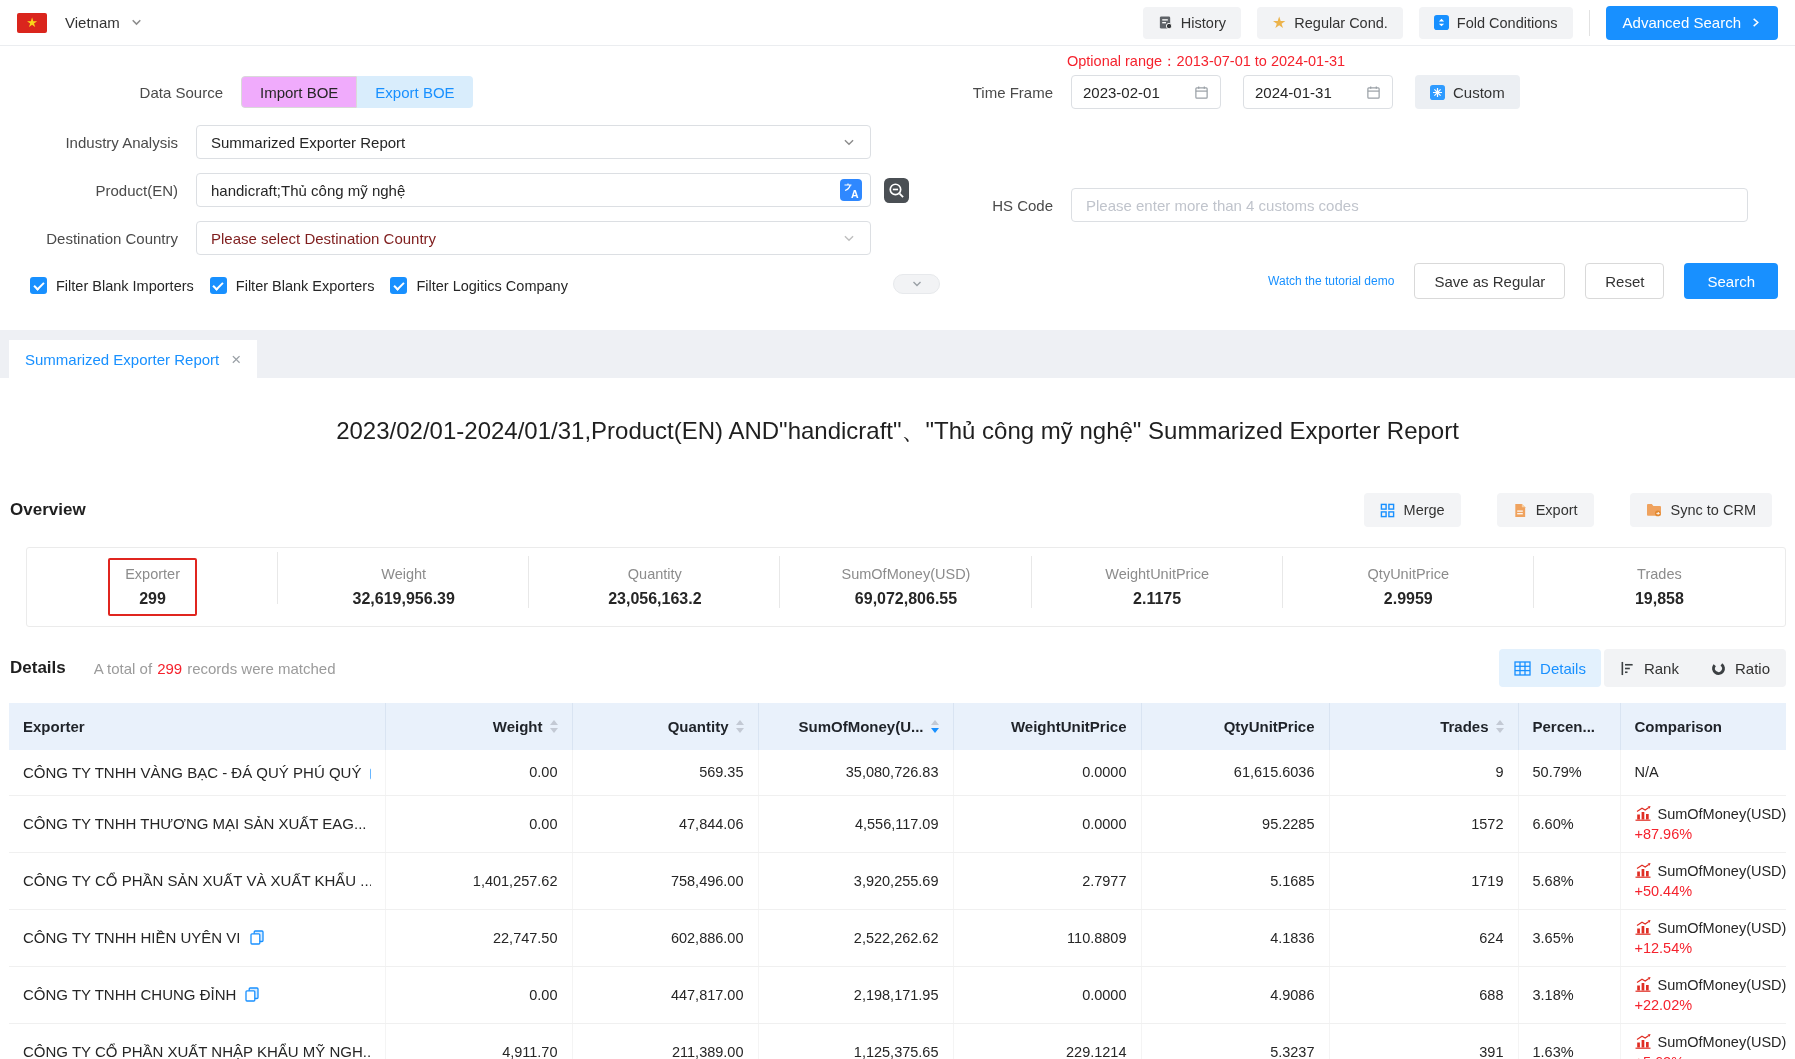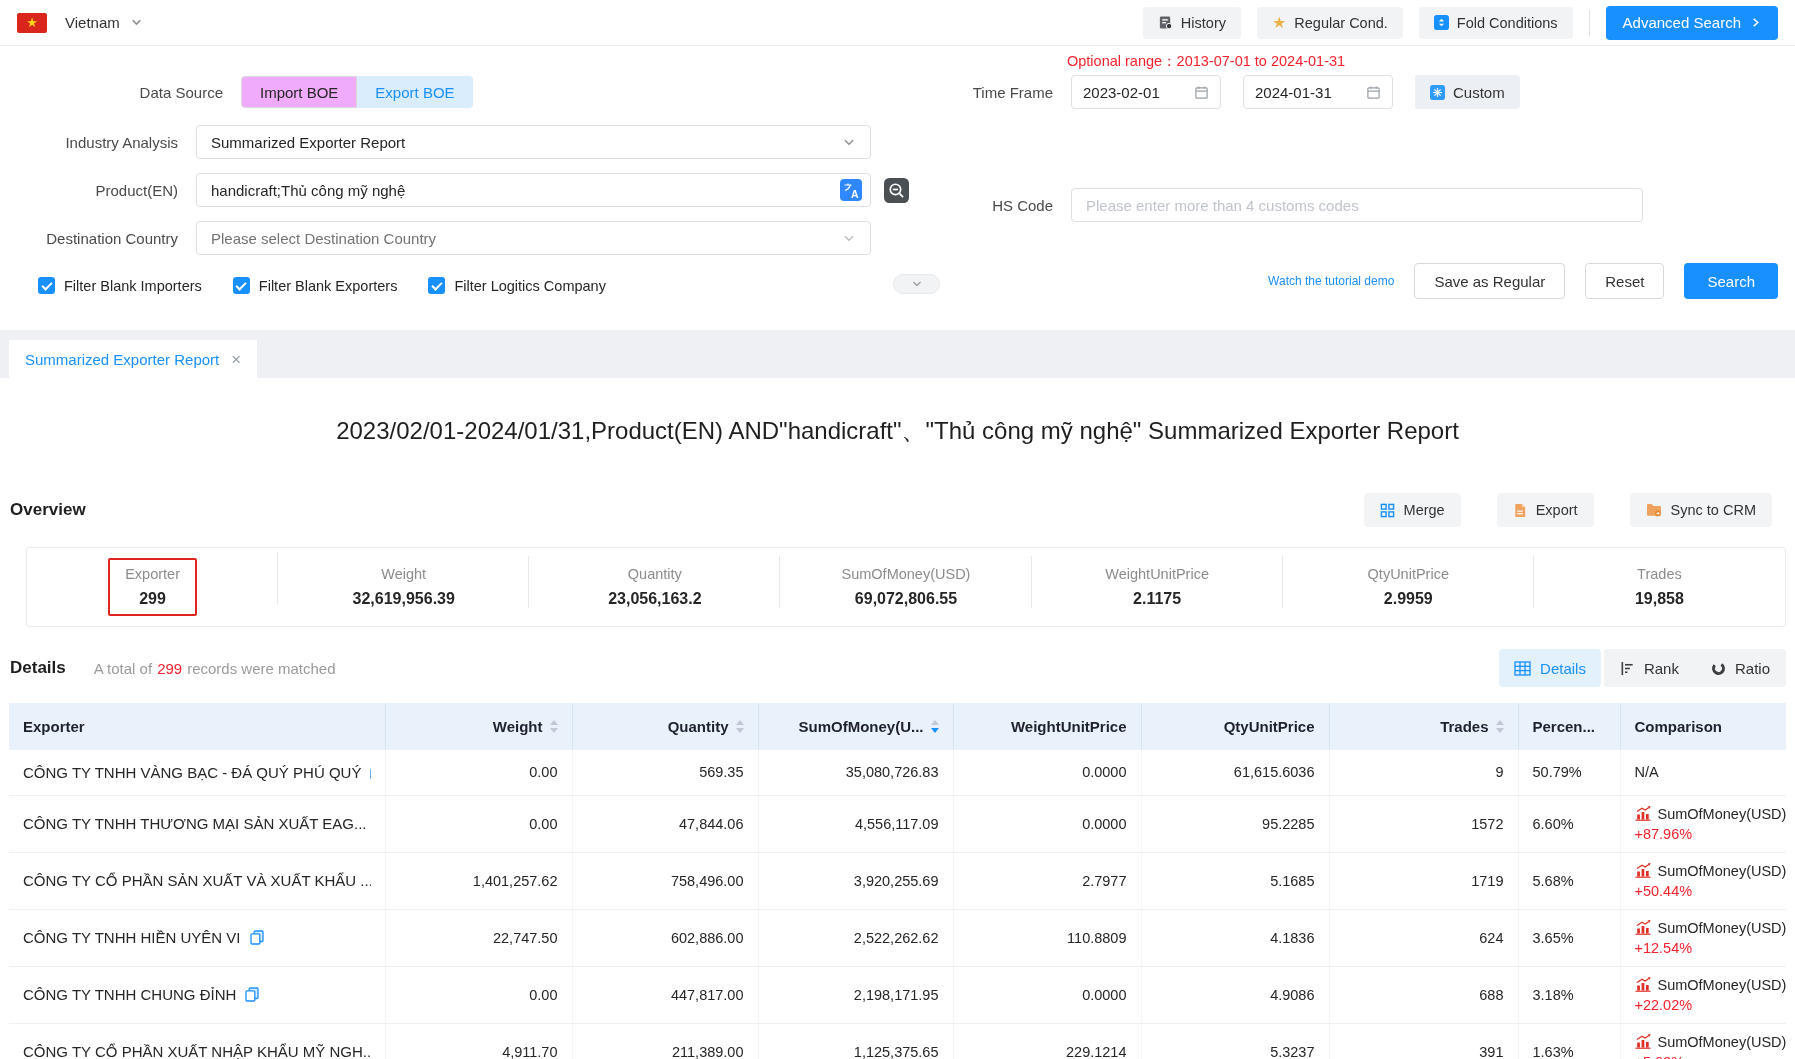--- a/index.html
+++ b/index.html
@@ -27,32 +27,32 @@
   .flabel-r { width:173px; text-align:right; font-size:15px; color:#4a4a4a; flex:none; }
   .fgap { margin-left:18px; }
   .opt-range { position:absolute; left:1067px; top:6px; font-size:14.5px; color:#f5222d; }
   .seg { display:flex; }
   .seg-btn { height:32px; padding:0 18px; display:flex; align-items:center; font-size:15px; cursor:pointer; }
   .seg-off { background:#f0abfc; border:1px solid #d9d9d9; border-radius:4px 0 0 4px; color:#262626;text-align:right; }
   .seg-on { background:#d9edfc; border-radius:0 4px 4px 0; color:#1890ff; }
   .sel, .text-input { height:34px; width:675px; border:1px solid #dcdfe3; border-radius:4px;
     background:#fff; display:flex; align-items:center; padding:0 14px; font-size:15px; }
   .sel { justify-content:space-between; cursor:pointer; }
-  .placeholder { color:#737373; }
+  .placeholder { color:#7f1d1d; }
   input.text-input { font-family:inherit; color:#262626; outline:none; }
   input.text-input::placeholder { color:#c0c4cc; }
   .input-wrap { position:relative; display:flex; align-items:center; }
   .inside-icon { position:absolute; right:9px; top:50%; transform:translateY(-50%); cursor:pointer; display:flex; }
   .after-icon { margin-left:13px; cursor:pointer; display:flex; }
   .date-input { width:150px; height:34px; border:1px solid #dcdfe3; border-radius:4px; background:#fff;
     display:flex; align-items:center; justify-content:space-between; padding:0 11px; font-size:15px; cursor:pointer; }
   .date-gap { width:22px; }
   .custom-btn { margin-left:22px; height:34px; padding:0 15px; background:#eceff3; border-radius:4px;
     display:flex; align-items:center; gap:8px; font-size:15px; color:#333; cursor:pointer; }
-  .cb-row { top:231px; left:38px; gap:31px; }
+  .cb-row { top:231px; left:30px; gap:16px; }
   .cb-item { display:flex; align-items:center; gap:9px; cursor:pointer; }
   .cb { width:17px; height:17px; background:#1890ff; border-radius:3px; position:relative; flex:none; }
   .cb::after { content:''; position:absolute; left:5.5px; top:2.5px; width:4px; height:8px;
     border:solid #fff; border-width:0 2px 2px 0; transform:rotate(45deg); }
   .cb-label { font-size:14.5px; color:#262626; }
   .collapse-pill { position:absolute; left:893px; top:228px; width:47px; height:20px; background:#f2f3f5;
     border:1px solid #e7e9ec; border-radius:10px; display:flex; align-items:center; justify-content:center; cursor:pointer; }
   .form-actions { position:absolute; top:217px; right:17px; display:flex; align-items:center; gap:20px; }
   .link { color:#1890ff; font-size:12px; cursor:pointer; }
   .btn-plain { height:36px; padding:0 19px; background:#fff; border:1px solid #d9d9d9; border-radius:4px;
@@ -236,21 +236,21 @@
           <rect width="24" height="24" rx="5" fill="#4a4f54"></rect>
           <circle cx="11" cy="11" r="5" fill="none" stroke="#fff" stroke-width="1.6"></circle>
           <line x1="8.5" y1="11" x2="13.5" y2="11" stroke="#fff" stroke-width="1.6"></line>
           <line x1="15" y1="15" x2="18.3" y2="18.3" stroke="#fff" stroke-width="1.8"></line>
         </svg>
     </span>
   </div>
 
   <div class="frow" style="top:142px; left:880px;">
     <div class="flabel-r">HS Code</div>
-    <input class="text-input fgap" style="width: 572px;" placeholder="Please enter more than 4 customs codes">
+    <input class="text-input fgap" style="width: 677px;" placeholder="Please enter more than 4 customs codes">
   </div>
 
   <div class="frow" style="top:175px; left:0;">
     <div class="flabel">Destination Country</div>
     <div class="sel fgap">
       <span class="placeholder">Please select Destination Country</span>
       <span style="display:flex;">
         <svg width="14" height="14" viewBox="0 0 12 12">
             <polyline points="2.5,4.5 6,8 9.5,4.5" fill="none" stroke="#bfbfbf" stroke-width="1.2"></polyline>
           </svg>

